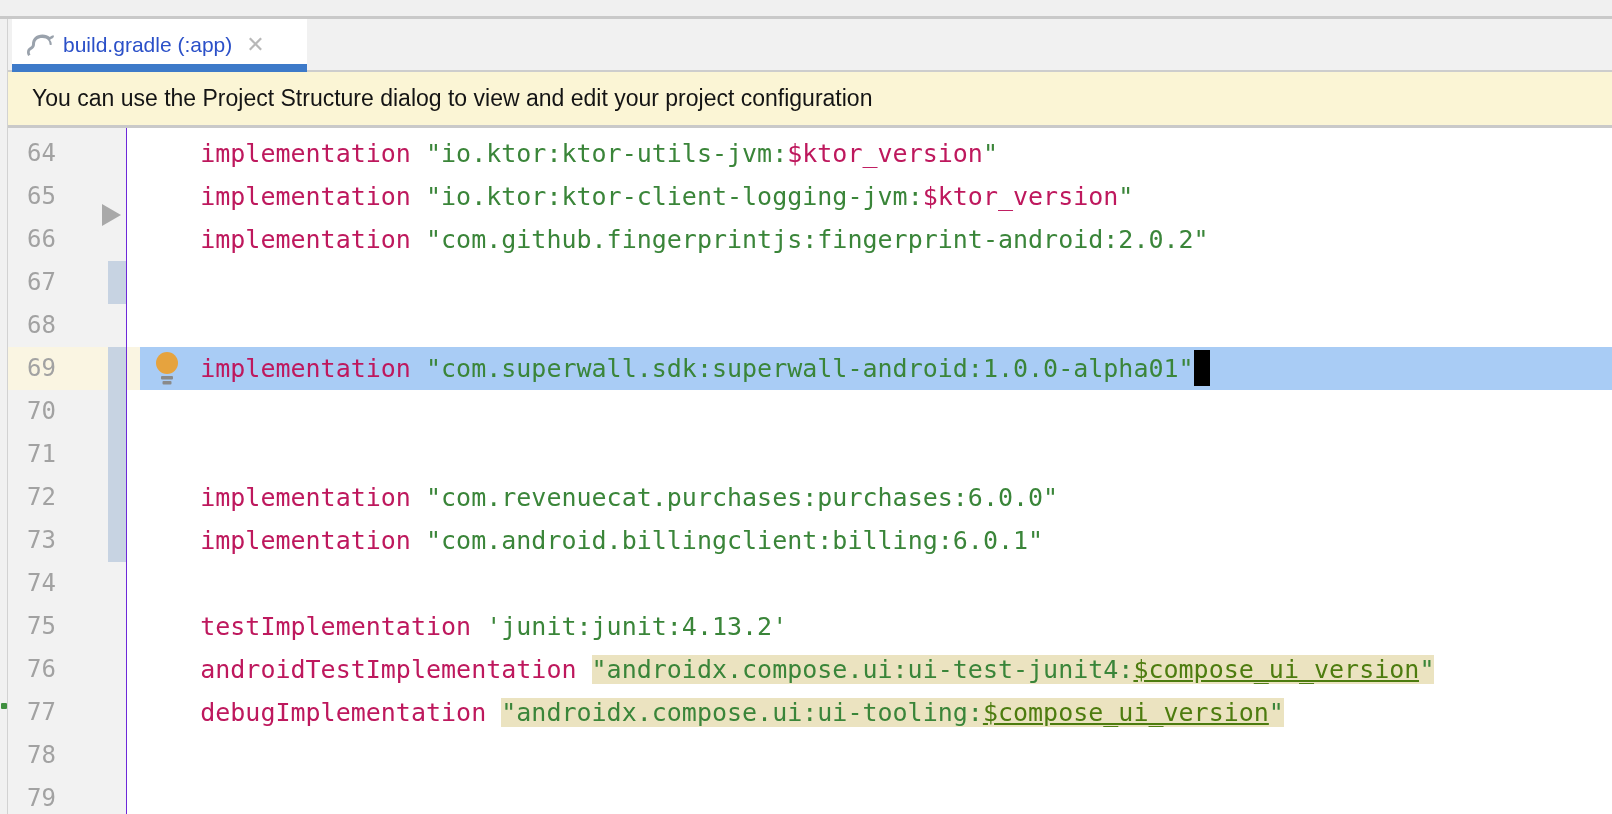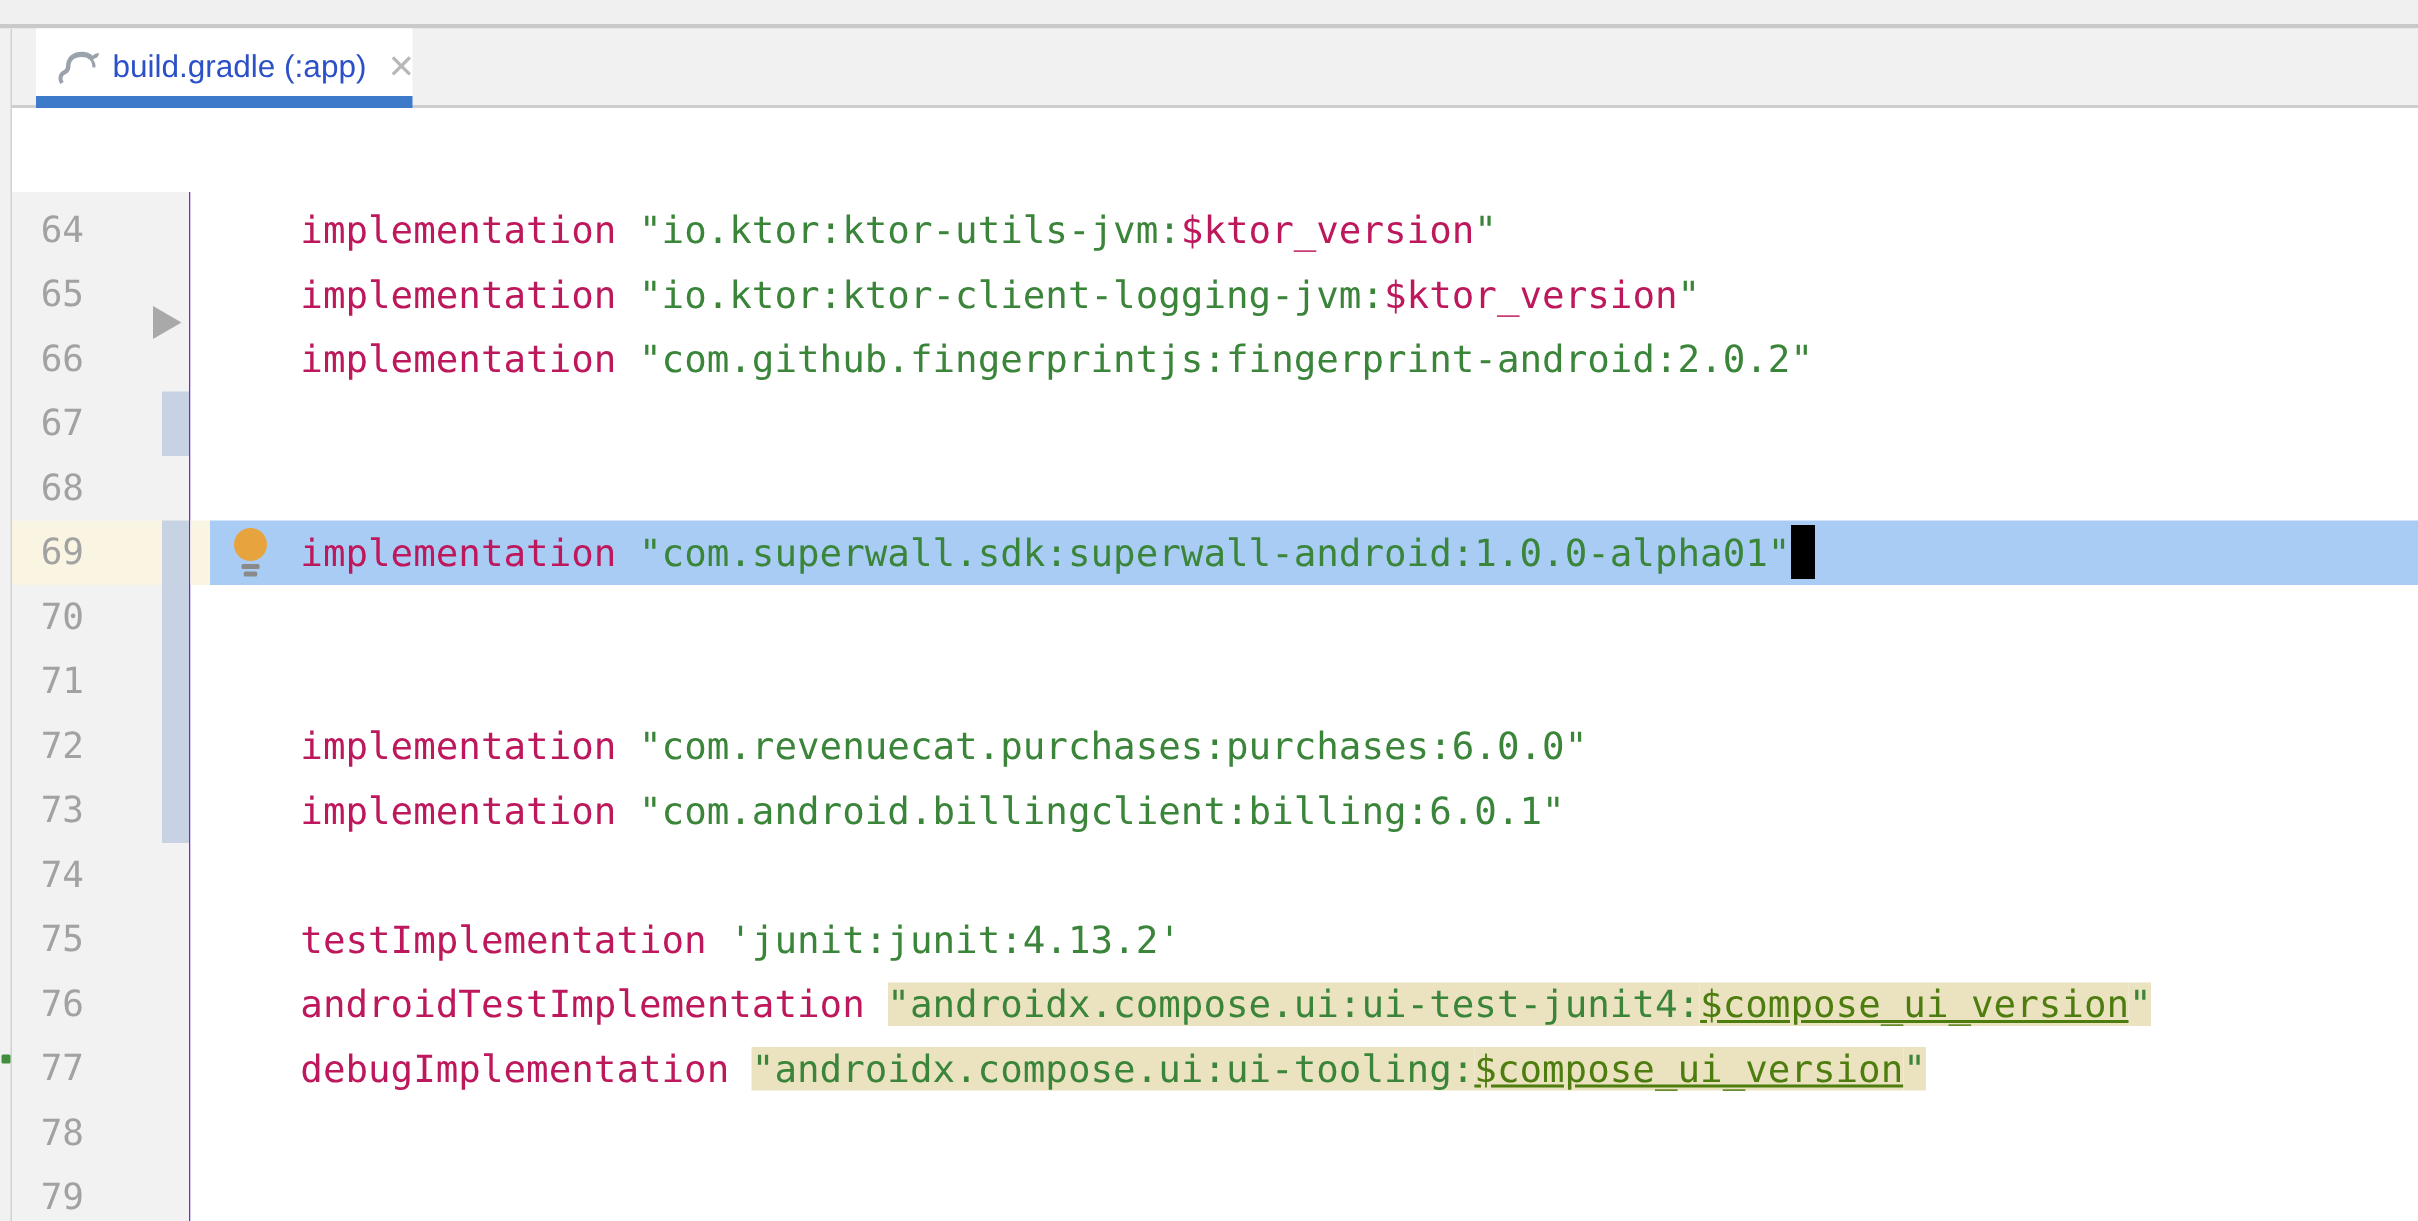--- a/index.html
+++ b/index.html
@@ -11,21 +11,21 @@
             border-bottom:3px solid #c9c9c9;box-sizing:content-box;}
 
   
   .rail{position:absolute;left:0;top:19px;width:8px;height:795px;background:#f1f1f1;
         border-right:1px solid #d2d2d2;box-sizing:border-box;}
   .raildot{position:absolute;left:1px;top:684px;width:6px;height:6px;background:#3f8f3f;border-radius:1px;}
 
   
   .tabbar{position:absolute;left:8px;top:19px;width:1604px;height:51px;background:#f1f1f1;
           border-bottom:2px solid #cdcdcd;display:flex;align-items:stretch;}
-  .tab{position:relative;margin-left:16px;width:251px;background:#ffffff;display:flex;
+  .tab{position:relative;margin-left:4px;width:295px;background:#ffffff;display:flex;
        align-items:center;padding:0 12px;box-sizing:border-box;cursor:default;}
   .tab::after{content:"";position:absolute;left:0;right:0;bottom:-2px;height:8px;background:#3d7ac9;}
   .tabicon{width:30px;height:26px;flex:0 0 auto;margin-right:9px;display:flex;align-items:center;}
   .tablabel{color:#2b50c8;font-size:21px;white-space:nowrap;}
   .tabclose{color:#b8b8b8;font-size:22px;margin-left:14px;line-height:1;}
 
   
   .banner{position:absolute;left:8px;top:72px;width:1604px;height:53px;background:#fbf5d5;
           border-bottom:3px solid #c9c9c9;box-sizing:content-box;display:flex;align-items:center;}
   .banner span{padding-left:24px;font-size:23px;color:#141414;}
@@ -77,20 +77,23 @@
       </span>
       <span class="tablabel">build.gradle (:app)</span>
       <span class="tabclose">✕</span>
     </div>
   </div>
 
   <div class="rail">
     <div class="raildot"></div>
   </div>
 
+  <div class="banner">
+    <span>You can use the Project Structure dialog to view and edit your project configuration</span>
+  </div>
 
   <div class="editor">
     <div class="gutter">
       <div class="gutterrows" id="gutter-rows">
           <div class="grow">64</div>
           <div class="grow">65</div>
           <div class="grow">66</div>
           <div class="grow">67</div>
           <div class="grow">68</div>
           <div class="grow sel">69</div>

